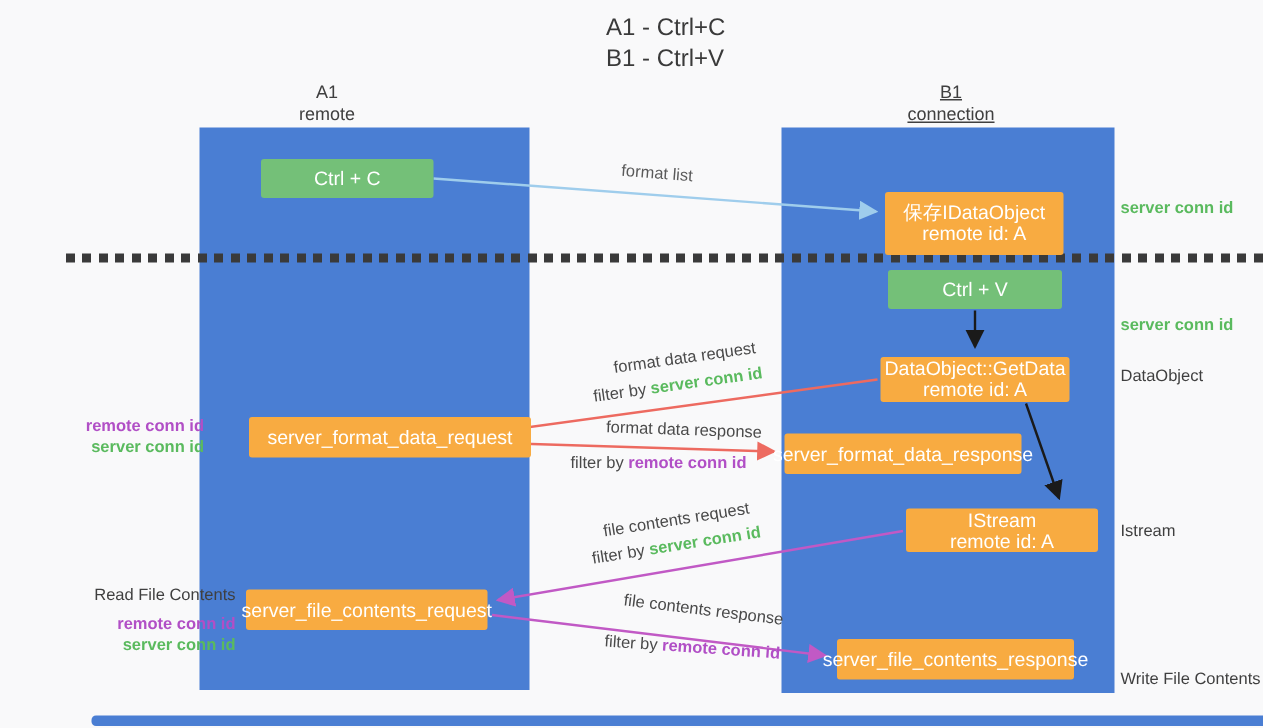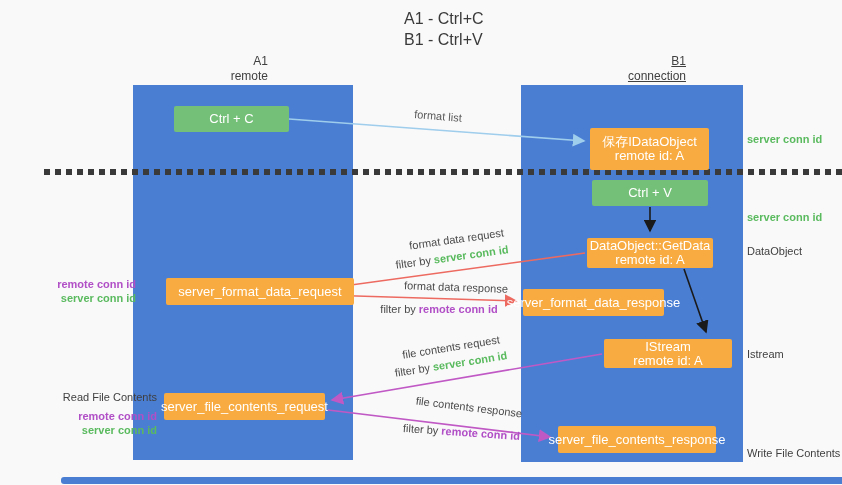--- a/index.html
+++ b/index.html
@@ -6,21 +6,21 @@
   #stage{position:relative;width:842px;height:485px;overflow:hidden;
          font-family:"Liberation Sans",sans-serif;background:#f9f9fa;margin-left:36px;}
   .lane{position:absolute;background:#4a7ed3;z-index:1;}
   .divider{position:absolute;left:8px;top:169px;width:830px;height:6px;z-index:2;
            background:repeating-linear-gradient(90deg,#3a3a3a 0 6px,transparent 6px 11px);}
   .node{position:absolute;z-index:4;display:flex;flex-direction:column;align-items:center;
         justify-content:center;text-align:center;color:#fff;font-size:13px;line-height:14px;
         border-radius:2px;}
   .node.green{background:#74c078;}
   .node.orange{background:#f8ab41;}
-  .hdr{position:absolute;z-index:4;text-align:right;font-size:12px;line-height:15px;color:#404040;}
+  .hdr{position:absolute;z-index:4;text-align:center;font-size:12px;line-height:15px;color:#404040;}
   .title{position:absolute;left:368px;top:8px;z-index:4;font-size:16px;line-height:21px;color:#3a3a3a;}
   .ann{position:absolute;z-index:5;font-size:11px;font-weight:bold;line-height:14px;}
   .ann.right-col{left:711px;}
   .ann.ralign{text-align:right;}
   .green-t{color:#5aba5e;}
   .purple-t{color:#b14fc6;}
   .dark-t{color:#3f3f3f;font-weight:normal;}
   .edge-label{position:absolute;z-index:5;font-size:11px;color:#4a4a4a;text-align:center;
               white-space:nowrap;}
   .edge-label .key{font-weight:bold;margin-left:3px;}
@@ -86,21 +86,21 @@
   <div class="node green" style="left:556px;top:180px;width:116px;height:26px;">
     <div>Ctrl + V</div>
   </div>
   <div class="node orange" style="left:551px;top:238px;width:126px;height:30px;">
     <div>DataObject::GetData</div>
     <div>remote id: A</div>
   </div>
   <div class="node orange" style="left:130px;top:278px;width:188px;height:27px;">
     <div>server_format_data_request</div>
   </div>
-  <div class="node orange" style="left:487px;top:289px;width:141px;height:27px;">
+  <div class="node orange" style="left:487px;top:289px;width:158px;height:27px;">
     <div>server_format_data_response</div>
   </div>
   <div class="node orange" style="left:568px;top:339px;width:128px;height:29px;">
     <div>IStream</div>
     <div>remote id: A</div>
   </div>
   <div class="node orange" style="left:522px;top:426px;width:158px;height:27px;">
     <div>server_file_contents_response</div>
   </div>
   <div class="node orange" style="left:128px;top:393px;width:161px;height:27px;">

